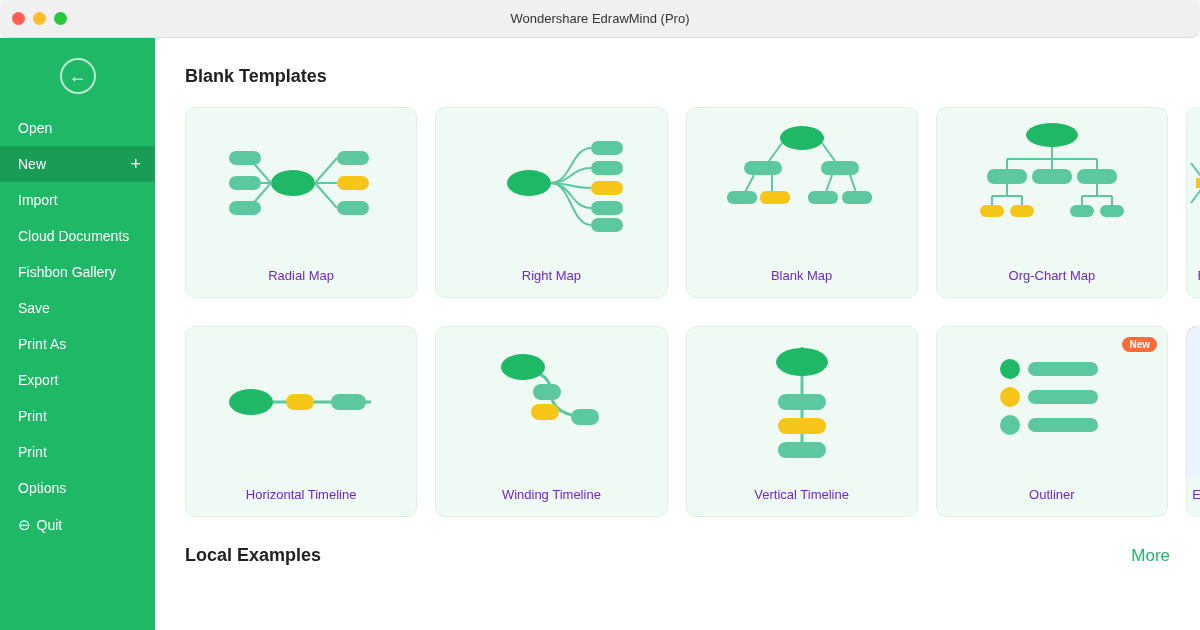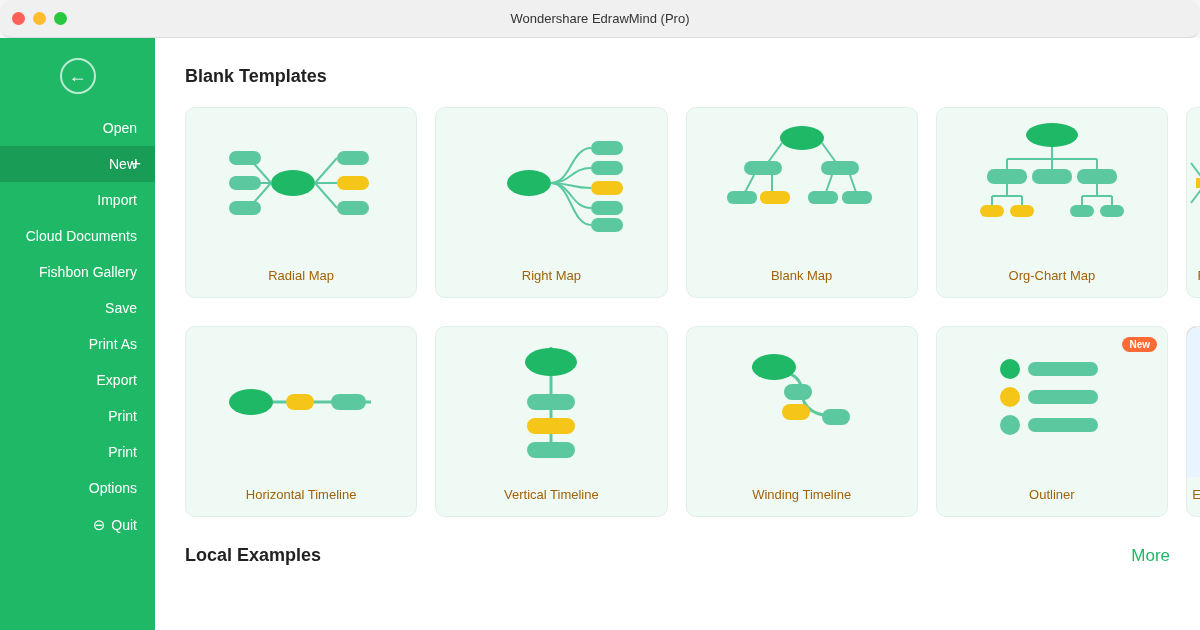--- a/index.html
+++ b/index.html
@@ -57,21 +57,20 @@
     }
     .back-arrow { color: white; font-size: 18px; }
     .sidebar-item {
       display: flex;
       align-items: center;
       padding: 10px 18px;
       color: white;
       font-size: 14px;
       cursor: pointer;
       position: relative;
-      justify-content: flex-end;
     }
     .sidebar-item.active { background: rgba(0,0,0,0.15); }
     .sidebar-item .plus-icon {
       position: absolute;
       right: 14px;
       font-size: 18px;
       font-weight: 300;
     }
 
     
@@ -117,21 +116,21 @@
     .card-visual {
       width: 100%;
       height: 150px;
       display: flex;
       align-items: center;
       justify-content: center;
       padding: 16px;
     }
     .card-label {
       font-size: 13px;
-      color: #a16207;
+      color: #6d28d9;
       padding: 10px 0 14px 0;
     }
 
     .badge-new {
       position: absolute;
       top: 10px;
       right: 10px;
       background: #ff6b35;
       color: white;
       font-size: 10px;
@@ -355,46 +354,46 @@
             <rect x="65" y="42" width="28" height="16" rx="8" fill="#f5c518"></rect>
 
             <rect x="110" y="42" width="35" height="16" rx="8" fill="#5cc8a0"></rect>
           </svg>
         </div>
         <span class="card-label">Horizontal Timeline</span>
       </div>
 
       <div class="template-card">
         <div class="card-visual">
+          <svg width="160" height="120" viewBox="0 0 160 120">
+
+            <path d="M30 25 Q80 25 80 50 Q80 75 120 75" stroke="#5cc8a0" stroke-width="3" fill="none"></path>
+
+            <ellipse cx="52" cy="25" rx="22" ry="13" fill="#1eb866"></ellipse>
+            <rect x="60" y="62" width="28" height="16" rx="8" fill="#f5c518"></rect>
+            <rect x="62" y="42" width="28" height="16" rx="8" fill="#5cc8a0"></rect>
+            <rect x="100" y="67" width="28" height="16" rx="8" fill="#5cc8a0"></rect>
+          </svg>
+        </div>
+        <span class="card-label">Winding Timeline</span>
+      </div>
+
+      <div class="template-card">
+        <div class="card-visual">
           <svg width="100" height="120" viewBox="0 0 100 120">
 
             <line x1="50" y1="5" x2="50" y2="115" stroke="#5cc8a0" stroke-width="3"></line>
 
             <ellipse cx="50" cy="20" rx="26" ry="14" fill="#1eb866"></ellipse>
             <rect x="26" y="52" width="48" height="16" rx="8" fill="#5cc8a0"></rect>
             <rect x="26" y="76" width="48" height="16" rx="8" fill="#f5c518"></rect>
             <rect x="26" y="100" width="48" height="16" rx="8" fill="#5cc8a0"></rect>
           </svg>
         </div>
         <span class="card-label">Vertical Timeline</span>
-      </div>
-
-      <div class="template-card">
-        <div class="card-visual">
-          <svg width="160" height="120" viewBox="0 0 160 120">
-
-            <path d="M30 25 Q80 25 80 50 Q80 75 120 75" stroke="#5cc8a0" stroke-width="3" fill="none"></path>
-
-            <ellipse cx="52" cy="25" rx="22" ry="13" fill="#1eb866"></ellipse>
-            <rect x="60" y="62" width="28" height="16" rx="8" fill="#f5c518"></rect>
-            <rect x="62" y="42" width="28" height="16" rx="8" fill="#5cc8a0"></rect>
-            <rect x="100" y="67" width="28" height="16" rx="8" fill="#5cc8a0"></rect>
-          </svg>
-        </div>
-        <span class="card-label">Winding Timeline</span>
       </div>
 
       <div class="template-card">
         <div class="badge-new">New</div>
         <div class="card-visual">
           <svg width="120" height="110" viewBox="0 0 120 110">
 
             <circle cx="18" cy="22" r="10" fill="#1eb866"></circle>
             <rect x="36" y="15" width="70" height="14" rx="7" fill="#5cc8a0"></rect>
             <circle cx="18" cy="50" r="10" fill="#f5c518"></circle>

